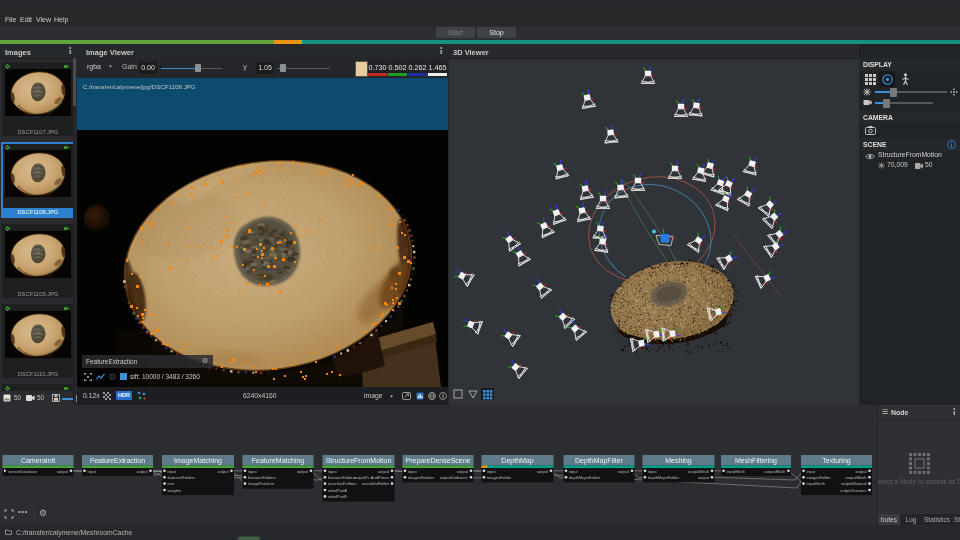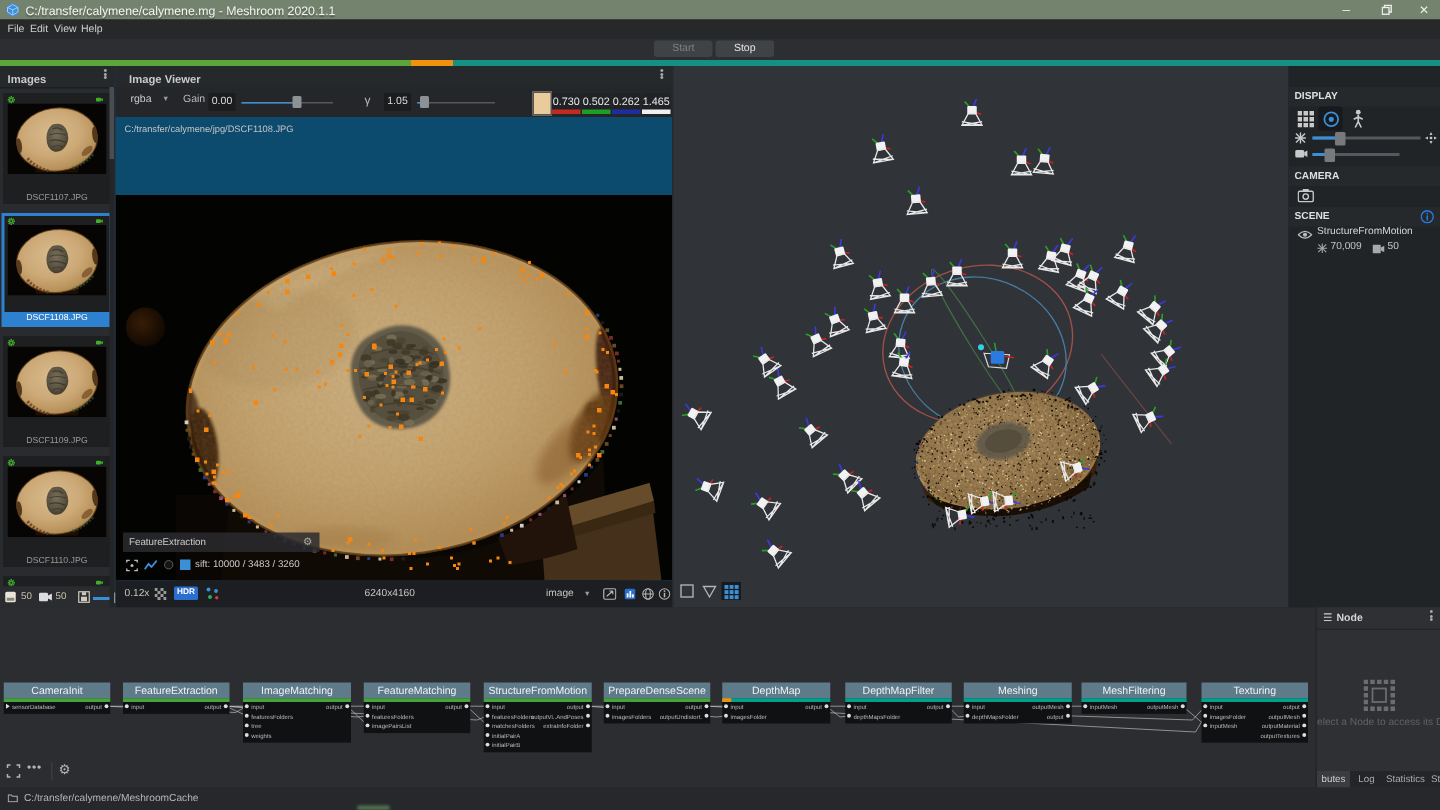--- a/index.html
+++ b/index.html
@@ -34,33 +34,20 @@
 #rightpanel{left:859px;top:44px;width:101px;height:361px;background:#212427;color:#ccc;}
 .rsec{position:absolute;left:0;width:101px;height:13px;background:#26292c;color:#dfdfdf;font-size:6.8px;font-weight:bold;}
 #graphed{left:0;top:405px;width:877px;height:120px;background:#2b2d30;}
 #gehead{position:absolute;left:0;top:0;width:877px;height:14px;background:#2b2d30;border-bottom:1px solid #232527;color:#c9c9c9;font-size:7.5px;}
 #nodepanel{left:877px;top:405px;width:83px;height:120px;background:#2e3033;border-left:1px solid #232527;color:#ccc;}
 #statusbar{left:0;top:525px;width:960px;height:15px;background:#26282b;color:#b5b5b5;font-size:6.8px;}
 </style></head>
 <body>
 <div id="app">
 
-<div id="titlebar" class="abs">
-  <svg class="abs" style="left:4px;top:2px" width="9" height="9" viewBox="0 0 9 9">
-        <circle cx="4.5" cy="4.5" r="4.2" fill="#3d8fd8"></circle>
-        <path d="M1 3 L4.5 1 L8 3 L8 6 L4.5 8 L1 6 Z M1 3 L4.5 4.5 L8 3 M4.5 4.5 L4.5 8" stroke="#bfe2ff" stroke-width=".5" fill="none"></path>
-      </svg>
-  <span class="t">C:/transfer/calymene/calymene.mg - Meshroom 2020.1.1</span>
-  <span style="position:absolute;left:895px;top:1px;font-size:9px;color:#eee">–</span>
-  <svg class="abs" style="left:921px;top:3px" width="7" height="7" viewBox="0 0 7 7">
-        <rect x="0.5" y="2" width="4.5" height="4.5" fill="none" stroke="#eee" stroke-width="0.9"></rect>
-        <path d="M2 2 V0.5 H6.5 V5 H5" fill="none" stroke="#eee" stroke-width="0.9"></path>
-      </svg>
-  <span style="position:absolute;left:946px;top:2px;font-size:8px;color:#eee">✕</span>
-</div>
 
 <div id="menubar" class="abs">
   <span style="left:5px">File</span>
       <span style="left:20px">Edit</span>
       <span style="left:36px">View</span>
       <span style="left:54px">Help</span>
 </div>
 
 <div id="toolbar" class="abs">
   <div class="btn" style="left:436px;width:39px;color:#7d8084;">Start</div>
@@ -678,20 +665,23 @@
         </svg>
  <svg class="abs" style="left:362px;top:4.5px" width="8" height="8" viewBox="0 0 8 8">
           <circle cx="4" cy="4" r="3.5" fill="none" stroke="#b5b5b5" stroke-width="0.7"></circle>
           <rect x="3.5" y="3.2" width="1" height="3" fill="#b5b5b5"></rect>
           <rect x="3.5" y="1.6" width="1" height="1" fill="#b5b5b5"></rect>
         </svg>
 </div>
 </div>
 
 <div id="v3d" class="abs">
+  <div class="phead abs" style="left:0;top:0;width:410px;height:14px;background:#27292c;">
+        <span class="tt" style="left:4px">3D Viewer</span>
+      </div>
   <svg class="abs" style="left:0;top:14px" width="410" height="347" viewBox="0 0 410 347">
 <defs>
 <g id="cam3d">
  <line x1="0" y1="-4" x2="2.5" y2="-10" stroke="#3a3adf" stroke-width="0.9"></line>
  <line x1="0" y1="-4" x2="-4" y2="-8.5" stroke="#2a9f2a" stroke-width="0.9"></line>
  <line x1="0" y1="-3" x2="5" y2="-1.5" stroke="#cc2222" stroke-width="0.9"></line>
  <rect x="-2.6" y="-6" width="5.2" height="4.6" rx="0.6" fill="#f2f2f2"></rect>
  <path d="M-2 -2 L-5.5 4.5 L5.5 4.5 L2 -2 Z M-5.5 4.5 L5.5 2.5 M-5.5 2.5 L5.5 4.5" fill="none" stroke="#e8e8e8" stroke-width="0.7"></path>
 </g>
 <radialGradient id="pcg" cx="45%" cy="42%" r="62%">

